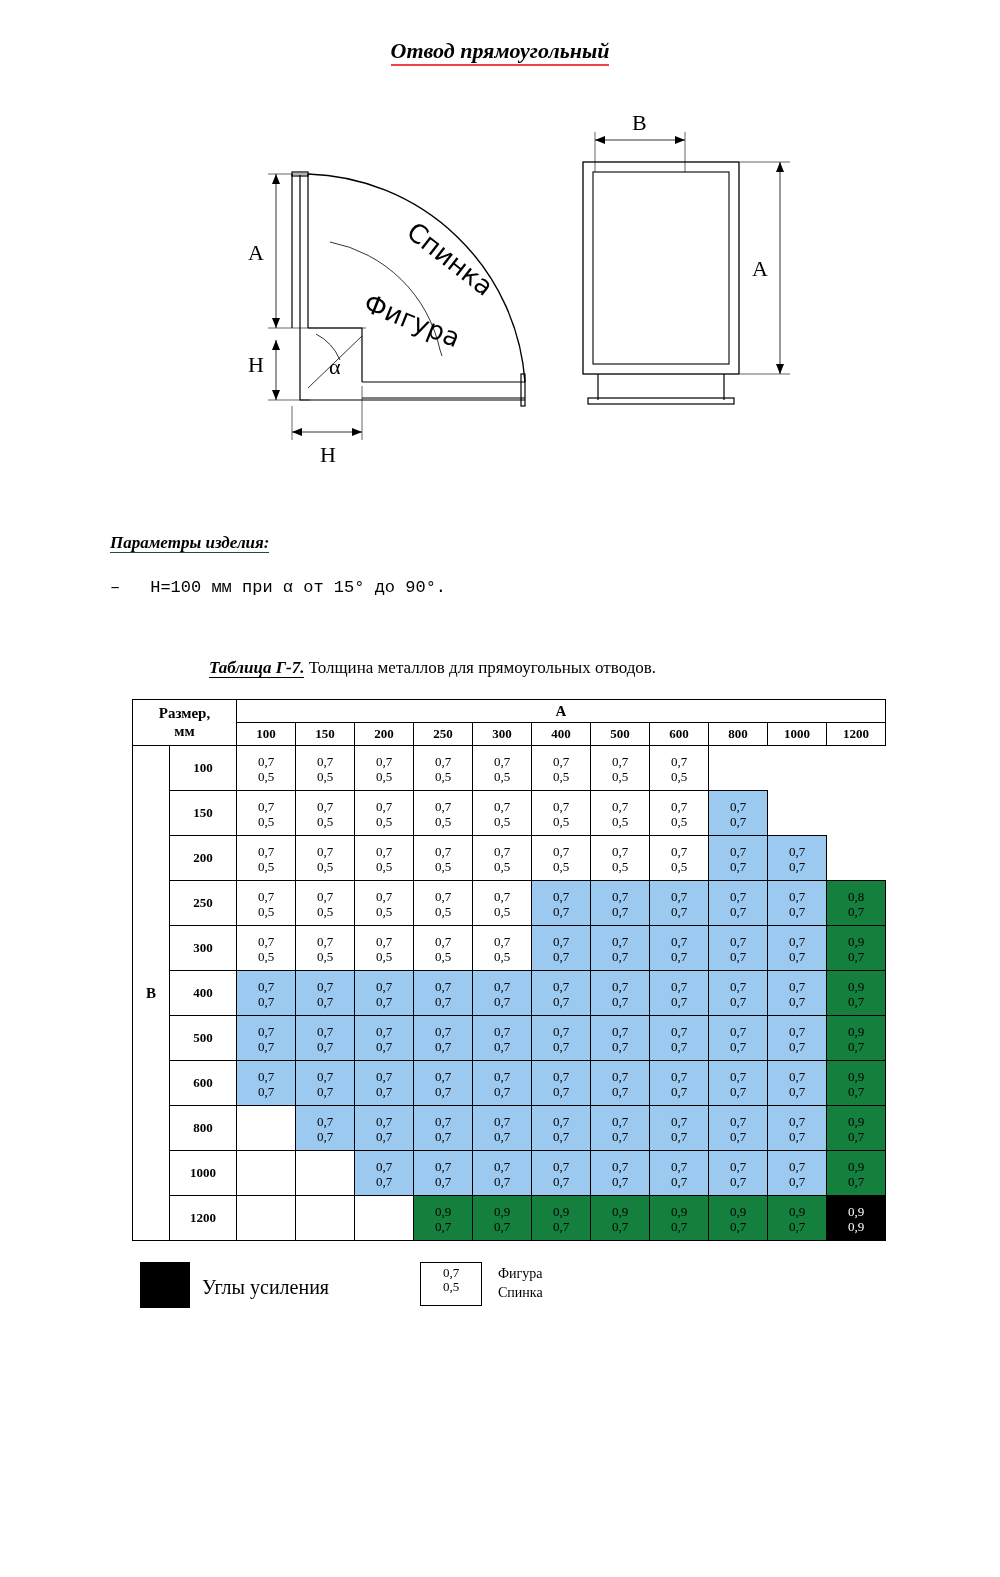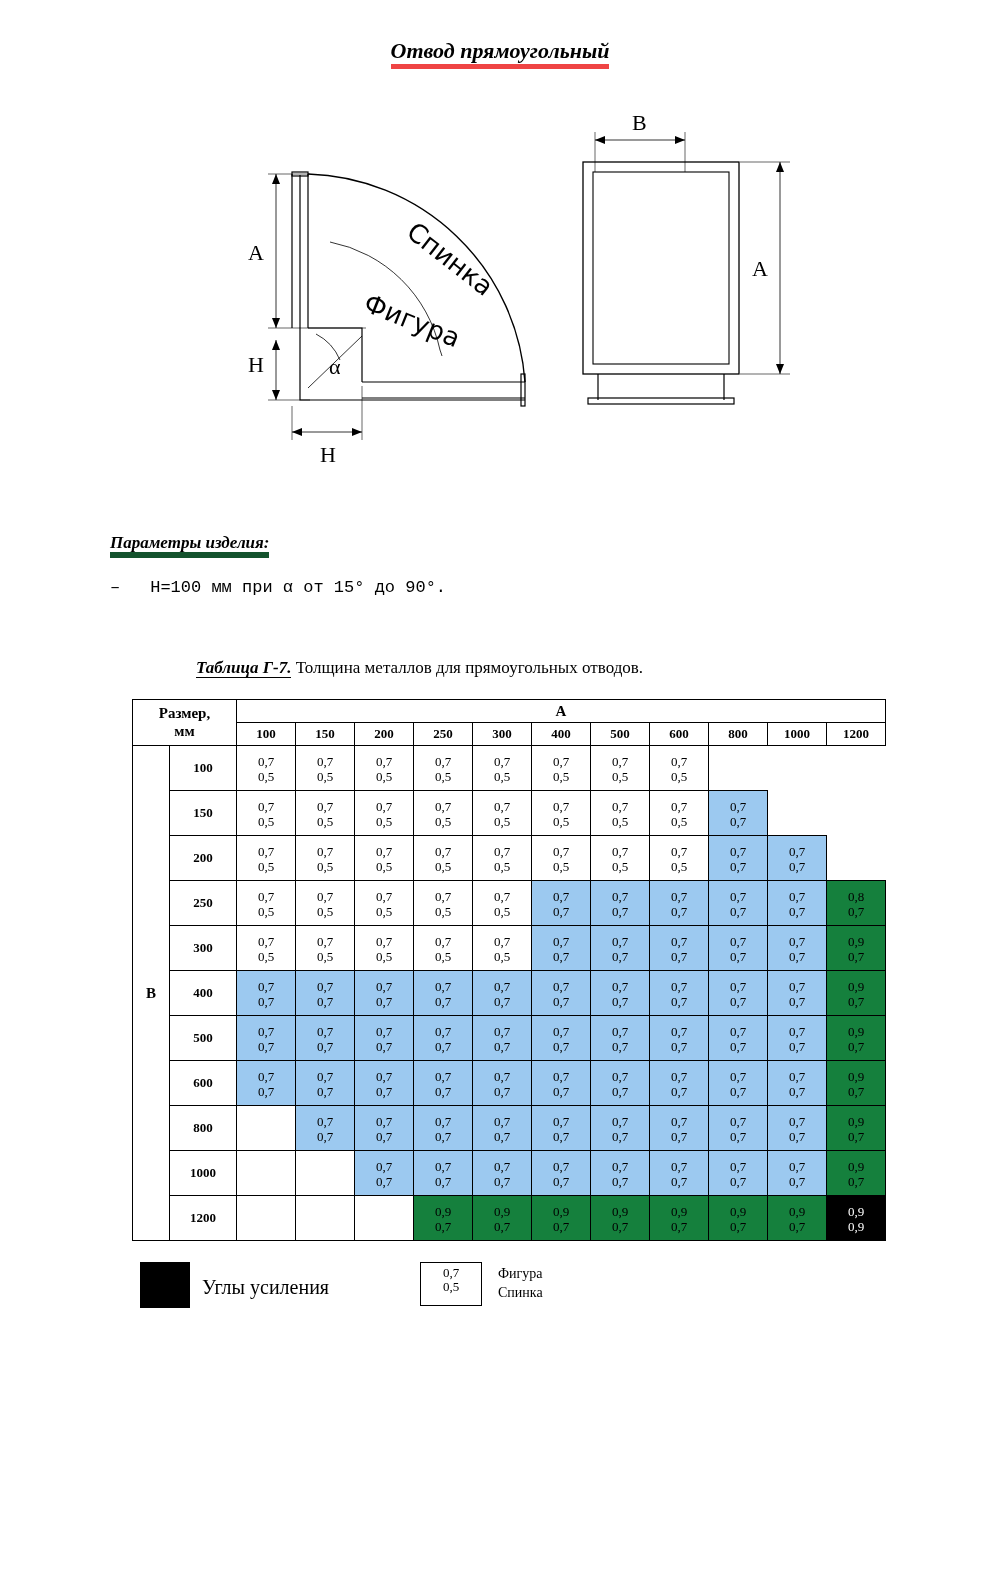--- a/index.html
+++ b/index.html
@@ -26,55 +26,55 @@
     top: 38px;
     left: 0;
     width: 1000px;
     text-align: center;
     font-size: 22px;
     font-weight: bold;
     font-style: italic;
     font-family: "Liberation Serif", serif;
   }
   .doc-title span {
-    border-bottom: 5px solid #ef4444;
+    border-bottom: 2px solid #ef4444;
     padding-bottom: 1px;
   }
   
   .drawing {
     position: absolute;
     top: 110px;
     left: 140px;
     width: 740px;
     height: 380px;
   }
   
   .params-head {
     position: absolute;
     top: 533px;
     left: 110px;
     font-size: 17px;
     font-style: italic;
     font-weight: bold;
     font-family: "Liberation Serif", serif;
   }
-  .params-head span { border-bottom: 6px solid #14532d; margin-top: 15px; }
+  .params-head span { border-bottom: 1px solid #14532d; margin-top: 15px; }
   .params-line {
     position: absolute;
     top: 578px;
     left: 110px;
     font-size: 17px;
     font-family: Liberation Mono, monospace;
   }
   .params-line .dash { display: inline-block; width: 30px; }
   
   .table-caption {
     position: absolute;
     top: 658px;
-    left: 196px;
+    left: 209px;
     font-size: 17px;
     font-family: "Liberation Serif", serif;
   }
   .table-caption .cap-em {
     font-style: italic;
     font-weight: bold;
     border-bottom: 1px solid #000;
   }
   
   .tbl-wrap {

